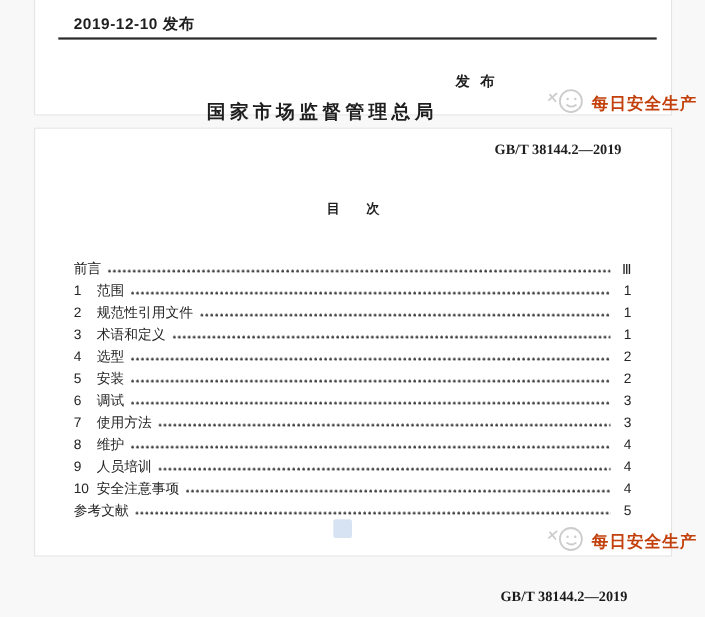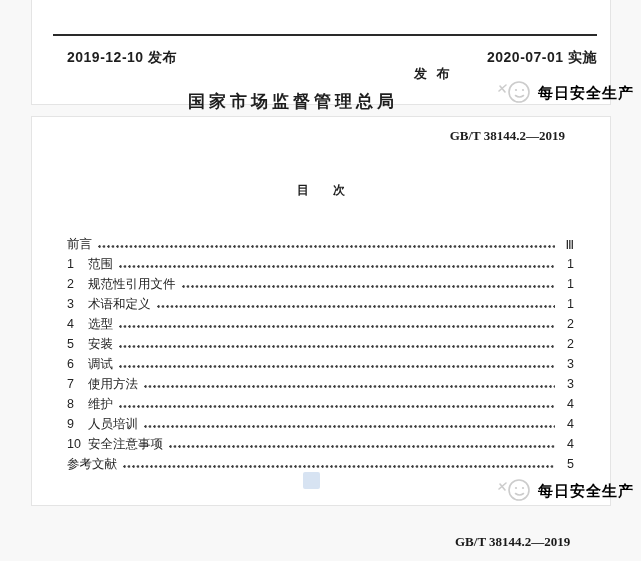--- a/index.html
+++ b/index.html
@@ -18,40 +18,40 @@
     border: 1px solid #e4e4e4;
     box-sizing: border-box;
   }
   .sheet-cover { left: 31px; top: -3px; width: 580px; height: 108px; }
   .sheet-toc   { left: 31px; top: 116px; width: 580px; height: 390px; }
 
   
   .dates-row {
     position: absolute; top: 15px; left: 35px; right: 13px;
     display: flex; justify-content: space-between;
-    font-size: 14px; font-weight: bold; letter-spacing: 0.5px; margin-top: 36px;
+    font-size: 14px; font-weight: bold; letter-spacing: 0.5px;
   }
   .date-rule {
     position: absolute; top: 36px; left: 21px; right: 13px;
     height: 2px; background: #2a2a2a;
   }
   .agency-block {
     position: absolute; top: 54px; left: 156px;
     font-size: 17px; font-weight: bold; letter-spacing: 4px;
     line-height: 20px; text-align: center; white-space: pre;
   }
   .publish-label {
     position: absolute; top: 67px; left: 382px;
     font-size: 13px; font-weight: bold; letter-spacing: 3px; white-space: pre; text-align: center;
   }
 
   
   .watermark {
     position: absolute; display: flex; align-items: center; gap: 5px;
-    color: #000000; font-size: 15px; font-weight: bold; letter-spacing: 1px;
+    color: #c2410c; font-size: 15px; font-weight: bold; letter-spacing: 1px;
     white-space: pre;
   }
   .wm-cover { left: 466px; top: 60px; }
   .wm-toc   { left: 466px; top: 458px; }
 
   
   .doc-num-header {
     position: absolute; top: 11px; right: 45px;
     font-family: "Liberation Serif", serif;
     font-size: 13px; font-weight: bold;
@@ -86,21 +86,20 @@
   }
 </style>
 </head>
 <body>
 
 <div class="canvas">
 
   <div class="sheet sheet-cover">
     <div class="dates-row">
       <span>2019-12-10 发布</span>
-      <span>2020-07-01 实施</span>
     </div>
     <div class="date-rule"></div>
     <div class="agency-block">
       <div>国家市场监督管理总局</div>
       <div>国家标准化管理委员会</div>
     </div>
     <div class="publish-label">发 布</div>
   </div>
 
   <div class="watermark wm-cover">

